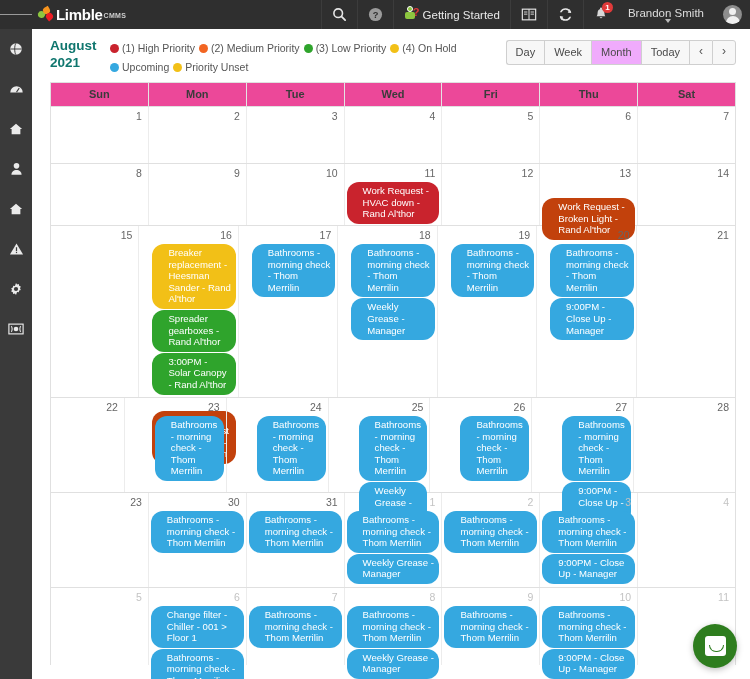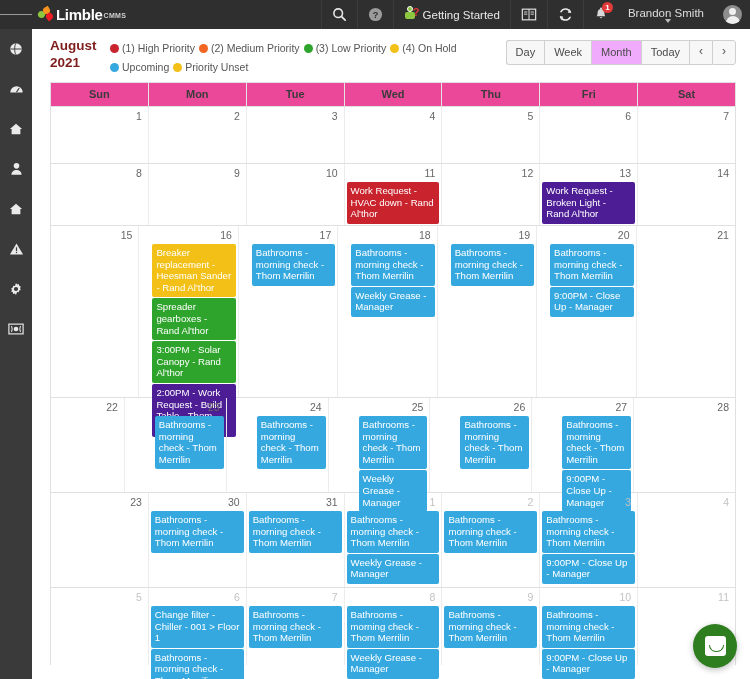--- a/index.html
+++ b/index.html
@@ -59,21 +59,21 @@
   .side-item {
     width:32px; height:40px; display:flex; align-items:center; justify-content:center;
     cursor:pointer; color:#e9e9e9;
   }
   .side-item svg { display:block; }
 
   
   .main { position:absolute; top:29px; left:32px; right:0; bottom:0; background:#fff; }
 
   .cal-header { display:flex; align-items:flex-start; padding:8px 14px 6px 18px; }
-  .month-title { font-size:13.5px; font-weight:bold; color:#7f1d1d; line-height:17px; width:52px; flex:none; }
+  .month-title { font-size:13.5px; font-weight:bold; color:#0f766e; line-height:17px; width:52px; flex:none; }
   .legend { flex:1; padding-left:8px; padding-top:1px; line-height:18px; }
   .legend-item { display:inline-block; white-space:nowrap; margin-right:4px; }
   .dot { display:inline-block; width:9px; height:9px; border-radius:50%; vertical-align:-1px; margin-right:3px;}
   .legend-label { font-size:10.5px; color:#555; }
 
   .viewbtns { display:flex; flex:none; margin-top:3px; }
   .vbtn {
     font-size:11px; color:#4a4a4a; background:#f7f7f7;
     border:1px solid #cfcfcf; border-right:none;
     padding:5px 9px 6px 9px; cursor:pointer; line-height:12px;
@@ -96,25 +96,25 @@
   .day {
     flex:1 1 0; min-width:0; border-right:1px solid #ececec;
     padding:2px 2px 3px 2px; position:relative;
   }
   .day:last-child { border-right:none; }
   .daynum { text-align:right; font-size:10.5px; color:#666; padding:2px 4px 3px 0; line-height:11px; }
   .day.other .daynum { color:#c3c3c3; }
 
   .ev {
     color:#ffffff; font-size:9.6px; line-height:11.6px;
-    padding:3px 4px 4px 4px; margin-bottom:1px; border-radius:2px;
+    padding:3px 4px 4px 16px; margin-bottom:1px; border-radius:12px;
     overflow:hidden; cursor:pointer; word-wrap:break-word;
   }
   .ev.high    { background:#c9232d; }
-  .ev.medium  { background:#4c1d95; }
+  .ev.medium  { background:#c2410c;margin-top:16px; }
   .ev.low     { background:#2fa42c; }
   .ev.hold    { background:#f2c017; }
   .ev.upcoming{ background:#35a8e0; }
 
   
   .week.r1 { height:57px; }
   .week.r2 { height:62px; }
   .week.r3 { height:172px;gap:11px; }
   .week.r4 { height:95px;gap:28px; }
   .week.r5 { height:95px; }
@@ -281,22 +281,22 @@
         <div class="vbtn arrow">›</div>
       </div>
     </div>
 
     <div class="grid">
       <div class="dow-row" id="dow-row">
           <div class="dow">Sun</div>
           <div class="dow">Mon</div>
           <div class="dow">Tue</div>
           <div class="dow">Wed</div>
+          <div class="dow">Fri</div>
           <div class="dow">Thu</div>
-          <div class="dow">Fri</div>
           <div class="dow">Sat</div>
         </div>
       <div id="weeks">
           <div class="week r1">
             <div class="day">
               <div class="daynum">1</div>
             </div>
             <div class="day">
               <div class="daynum">2</div>
             </div>

